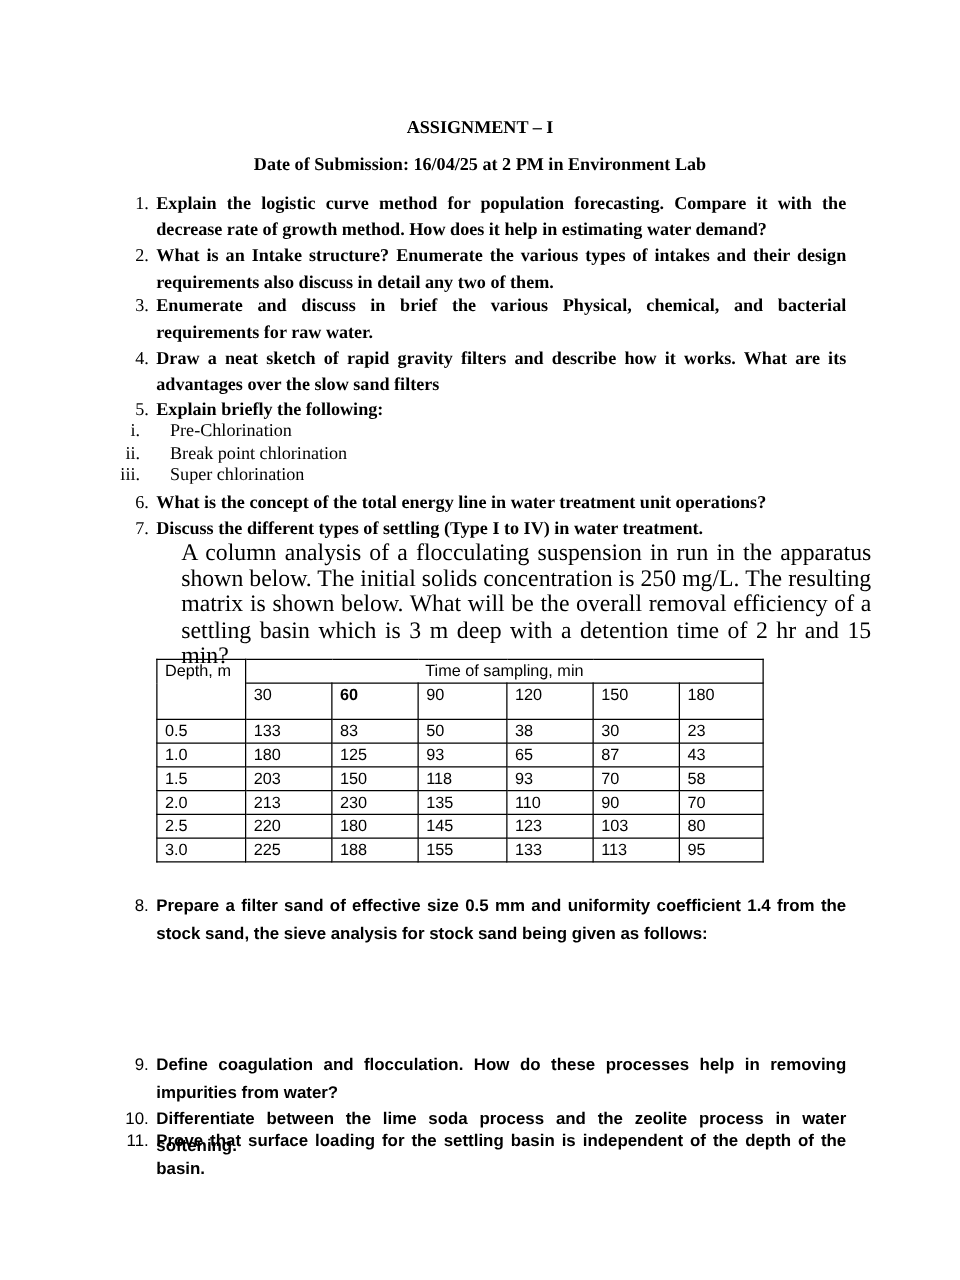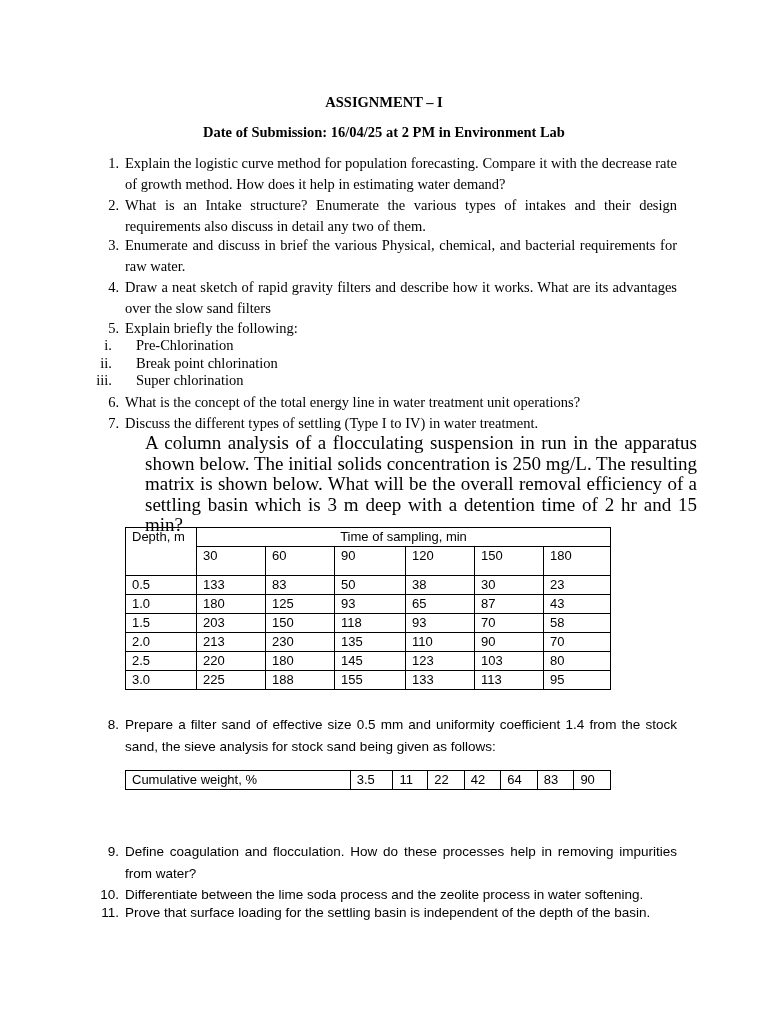--- a/index.html
+++ b/index.html
@@ -4,21 +4,21 @@
   <style>
     html, body { margin: 0; padding: 0; background: #ffffff; }
     body { width: 768px; height: 1024px; position: relative; overflow: hidden; color: #000; }
     .serif { font-family: "Liberation Serif", "DejaVu Serif", serif; }
     .sans { font-family: "Liberation Sans", "DejaVu Sans", sans-serif; }
     .title { position: absolute; left: 0; width: 768px; text-align: center; font-weight: bold; font-size: 14.5px; }
     #t1 { top: 94px; }
     #t2 { top: 124px; }
     .q { position: absolute; left: 95px; width: 582px; font-size: 14.5px; line-height: 20.5px; }
     .q .num { position: absolute; left: 0; width: 24px; text-align: right; }
-    .q .txt { margin-left: 30px; text-align: justify; text-align-last: left; }
+    .q .txt { margin-left: 30px; text-align: justify; text-align-last: left; font-weight: bold; }
     .sub { position: absolute; left: 80px; font-size: 14.5px; line-height: 17.5px; }
     .sub .rn { display: inline-block; width: 32px; text-align: right; }
     .sub .st { position: absolute; left: 56px; white-space: nowrap; }
     .para { position: absolute; left: 139px; width: 552px; font-size: 19px; line-height: 20.5px; text-align: justify; margin-left: 6px; }
     table { border-collapse: collapse; position: absolute; }
     td { border: 1px solid #000; padding: 0 0 0 6px; font-size: 13px; vertical-align: top; }
     #settle-table { left: 125px; top: 527px; width: 486px; }
     #settle-table td { height: 18px; line-height: 18px; }
     #settle-table .hdr-top td { height: 18px; }
     #settle-table .hdr-bot td { height: 28px; }
@@ -82,21 +82,21 @@
 <div class="para serif" style="top:433px;">A column analysis of a flocculating suspension in run in the apparatus shown below. The initial solids concentration is 250 mg/L. The resulting matrix is shown below. What will be the overall removal efficiency of a settling basin which is 3 m deep with a detention time of 2 hr and 15 min?</div>
 
 <table id="settle-table" class="sans">
   <tbody>
       <tr class="hdr-top">
     <td rowspan="2" style="width:64px;">Depth, m</td>
     <td colspan="6" style="text-align:center;padding-left:0;">Time of sampling, min</td>
   </tr>
   <tr class="hdr-bot">
     <td style="width:62px;">30</td>
-    <td style="width:62px;">60</td>
+    <td style="width:62px;font-weight:bold;">60</td>
     <td style="width:64px;">90</td>
     <td style="width:62px;">120</td>
     <td style="width:62px;">150</td>
     <td>180</td>
   </tr>
   <tr>
     <td>0.5</td>
     <td>133</td>
     <td>83</td>
     <td>50</td>
@@ -152,30 +152,20 @@
 </tbody>
   </table>
 
 <div class="q sans sansq q8" style="top:714px;">
   <span class="num">8.</span>
   <div class="txt">Prepare a filter sand of effective size 0.5 mm and uniformity coefficient 1.4 from the stock sand, the sieve analysis for stock sand being given as follows:</div>
 </div>
 
 <table id="sieve-table" class="sans">
   <tbody>
-  <tr>
-    <td>Cumulative weight, %</td>
-    <td>3.5</td>
-    <td>11</td>
-    <td>22</td>
-    <td>42</td>
-    <td>64</td>
-    <td>83</td>
-    <td>90</td>
-  </tr>
 </tbody>
   </table>
 
 <div class="q sans sansq q9" style="top:841px;">
   <span class="num">9.</span>
   <div class="txt">Define coagulation and flocculation. How do these processes help in removing impurities from water?</div>
 </div>
 
 <div class="q sans sansq" style="top:884px;">
   <span class="num">10.</span>

